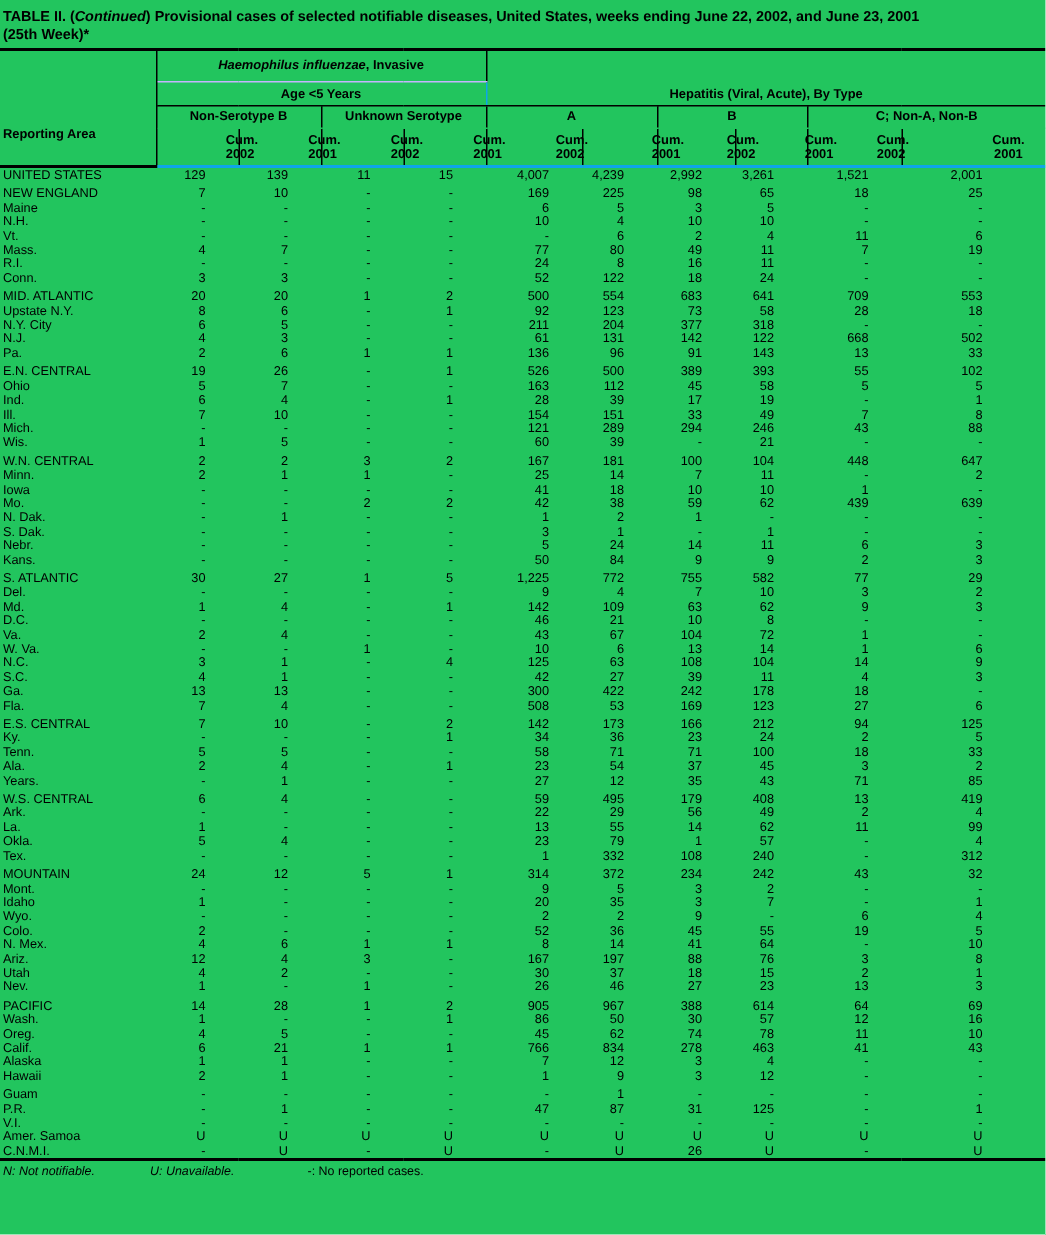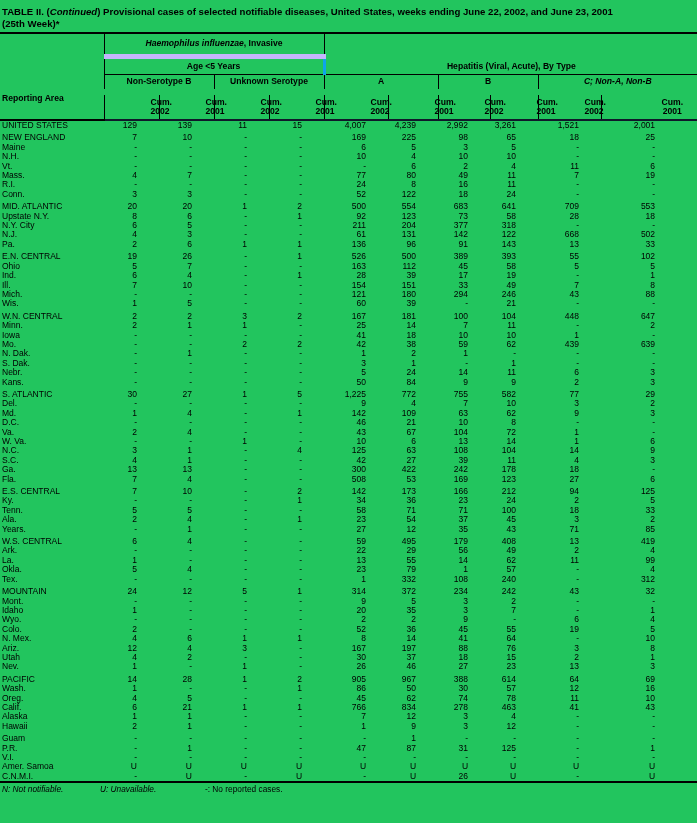--- a/index.html
+++ b/index.html
@@ -9,26 +9,26 @@
     box-sizing:border-box;padding-top:6px;overflow:hidden;
   }
   .title{font-size:9.6px;font-weight:bold;line-height:11.5px;margin:0 2px 3px 2px;letter-spacing:0;}
   .title em{font-style:italic;}
   table{border-collapse:collapse;width:697px;table-layout:fixed;border-top:2px solid #000;margin:0;}
   th,td{padding:0;margin:0;}
   thead th{font-size:8.6px;font-weight:bold;text-align:center;vertical-align:middle;line-height:9.5px;}
   thead em{font-style:italic;}
   #th-area{text-align:left;vertical-align:bottom;padding-left:2px;padding-bottom:16px;
     border-right:1px solid #000;border-bottom:2px solid #000;}
-  #th-hi{border-bottom:5px solid #c4b5fd;border-right:1px solid #000;height:20px;}
+  #th-hi{border-bottom:1px solid #c4b5fd;border-right:1px solid #000;height:20px;}
   #th-hep{border-bottom:1px solid #000;vertical-align:bottom;padding-bottom:3px;}
-  #th-age{border-bottom:1px solid #000;border-right:3px solid #0ea5e9;height:15px;}
-  .grp{border-bottom:6px solid #22c55e;border-right:1px solid #000;height:14px;}
-  .grp.noright{border-right:none;font-style:italic;}
-  .cum{border-right:1px solid #000;border-bottom:2px solid #0f172a;height:24px;vertical-align:middle;padding-left:46px;}
+  #th-age{border-bottom:1px solid #000;border-right:1px solid #0ea5e9;height:15px;}
+  .grp{border-bottom:1px solid #22c55e;border-right:1px solid #000;height:14px;}
+  .grp.noright{border-right:none;}
+  .cum{border-right:1px solid #000;border-bottom:2px solid #0ea5e9;height:24px;vertical-align:middle;padding-left:46px;}
   .cum.lastcol{border-right:none;}
   tbody td{font-size:8.5px;line-height:9.4px;height:9.4px;white-space:nowrap;}
   td.area{text-align:left;padding-left:2px;}
   td.num{text-align:right;padding-right:22px;}
   td.num.lastcol{padding-right:42px;}
   tr.spacer td{height:3px;line-height:3px;font-size:1px;}
   tbody tr.lastrow td{border-bottom:2px solid #000;}
   .footnotes{font-size:8.3px;line-height:9.6px;margin:2px 0 0 2px;}
   .fn-seg1{display:inline-block;width:98px;font-style:italic;}
   .fn-seg2{display:inline-block;width:105px;font-style:italic;}
@@ -314,21 +314,21 @@
           <td class="num">7</td>
           <td class="num lastcol">8</td>
         </tr>
         <tr>
           <td class="area">Mich.</td>
           <td class="num">-</td>
           <td class="num">-</td>
           <td class="num">-</td>
           <td class="num">-</td>
           <td class="num">121</td>
-          <td class="num">180</td>
+          <td class="num">289</td>
           <td class="num">294</td>
           <td class="num">246</td>
           <td class="num">43</td>
           <td class="num lastcol">88</td>
         </tr>
         <tr>
           <td class="area">Wis.</td>
           <td class="num">1</td>
           <td class="num">5</td>
           <td class="num">-</td>

